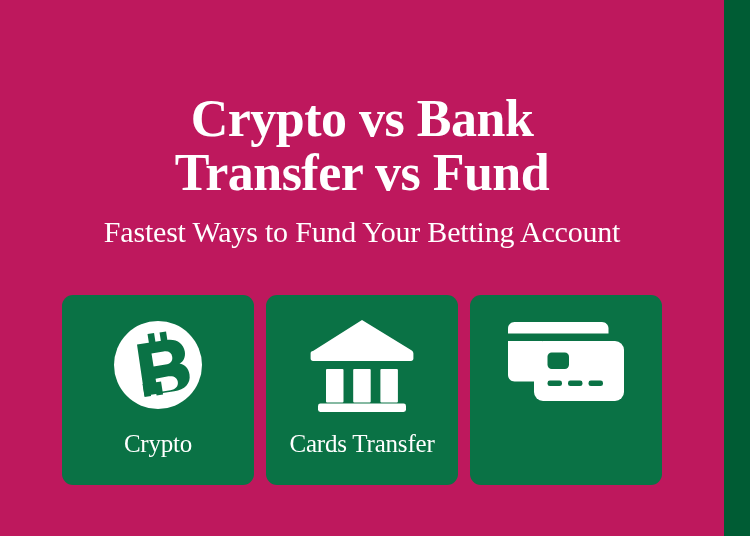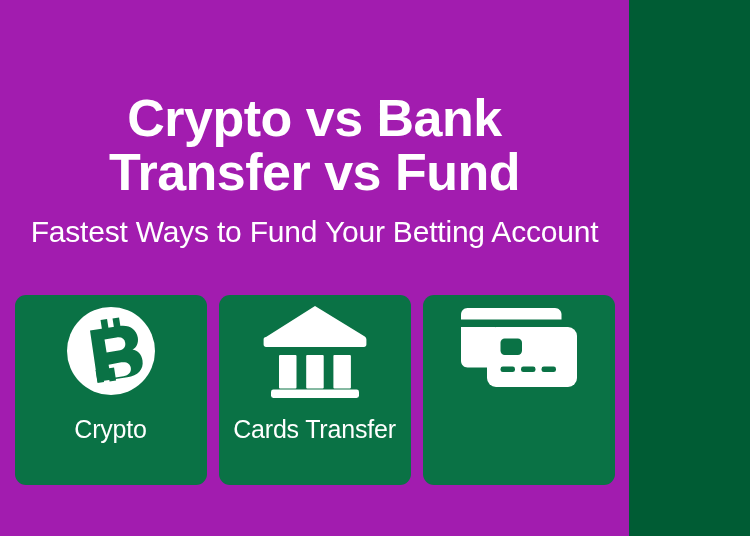--- a/index.html
+++ b/index.html
@@ -8,27 +8,28 @@
   }
   body {
     width: 750px;
     height: 536px;
     overflow: hidden;
     font-family: "Liberation Sans", sans-serif;
     background: #005c34;
   }
   .poster {
     position: relative;
-    width: 629px;
+    width: 724px;
     height: 536px;
-    background: #a21caf;
+    background: #be185d;
     box-sizing: border-box;
     display: flex;
     flex-direction: column;
     align-items: center;
+    font-family: Liberation Serif, serif;
   }
   .headline {
     margin: 0;
     padding: 0;
     color: #ffffff;
     font-size: 52px;
     font-weight: bold;
     line-height: 1.03;
     letter-spacing: -0.5px;
     text-align: center;
@@ -60,21 +61,21 @@
   .method-card {
     width: 192px;
     height: 190px;
     background: #0a7245;
     border-radius: 11px;
     display: flex;
     flex-direction: column;
     align-items: center;
     justify-content: flex-start;
     box-sizing: border-box;
-    padding-top: 0;
+    padding-top: 14px;
   }
   .icon-zone {
     height: 112px;
     width: 100%;
     display: flex;
     align-items: center;
     justify-content: center;
   }
   .method-label {
     margin-top: 10px;

